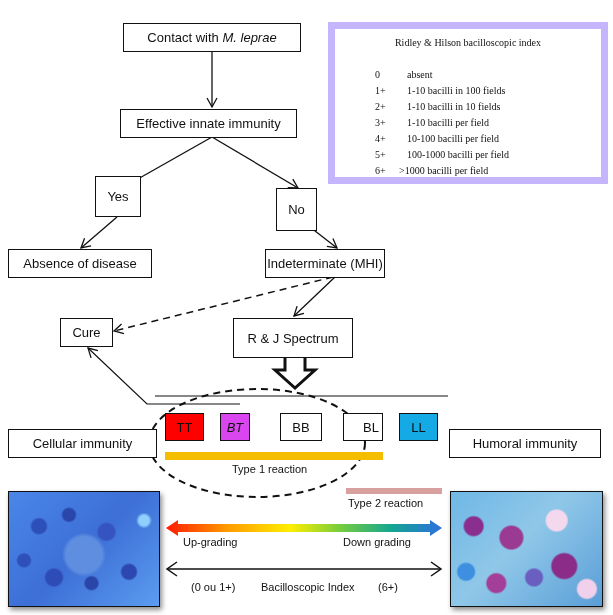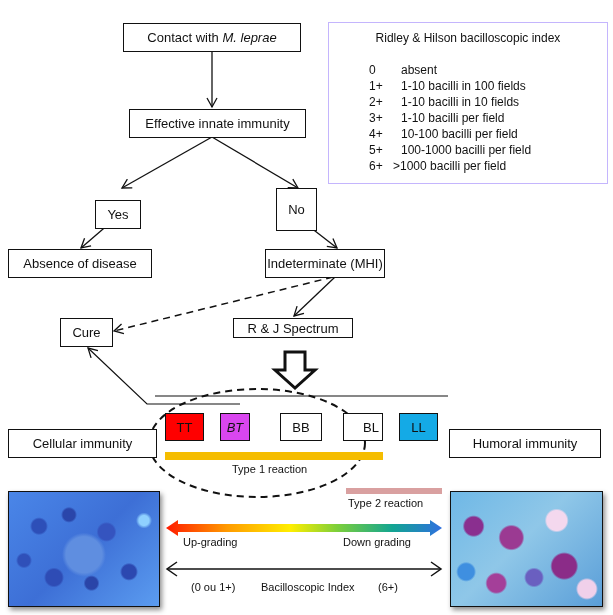--- a/index.html
+++ b/index.html
@@ -3,21 +3,21 @@
 <meta charset="utf-8">
 <style>
   html, body { margin:0; padding:0; background:#ffffff; }
   body { width:613px; height:615px; position:relative; overflow:hidden;
          font-family:"Liberation Sans", sans-serif; color:#111; }
   .box { position:absolute; border:1px solid #111; background:#fff;
          display:flex; align-items:center; justify-content:center;
          font-size:13px; box-sizing:border-box; white-space:nowrap; }
   svg.lines { position:absolute; left:0; top:0; }
   .legend { position:absolute; left:328px; top:22px; width:280px; height:162px;
-            border:1px solid #c4b5fd; box-sizing:border-box; font-size:12px; }
+            border:7px solid #c4b5fd; box-sizing:border-box; font-size:10px;font-family:Liberation Serif, serif; }
   .legend-title { position:absolute; left:0; width:100%; top:8px; text-align:center; }
   .legend-row { position:absolute; left:40px; height:16px; }
   .legend-row .lvl { position:absolute; left:0; }
   .legend-row .desc { position:absolute; left:32px; white-space:nowrap; }
   .spec { position:absolute; top:413px; height:28px; border:1px solid #111;
           box-sizing:border-box; font-size:13px; display:flex; align-items:center; justify-content:center; }
   .txt { position:absolute; font-size:11px; white-space:nowrap; }
   .micro { position:absolute; border:1px solid #111; box-shadow:2px 3px 5px rgba(0,0,0,0.45); }
 </style>
 </head>
@@ -55,39 +55,39 @@
   <path d="M166,528 L178,520 L178,524 L430,524 L430,520 L442,528 L430,536 L430,532 L178,532 L178,536 Z" fill="url(#grad)"></path>
   <line x1="167" y1="569" x2="441" y2="569" stroke="#111" stroke-width="1.5"></line>
   <path d="M177,562 L167,569 L177,576" fill="none" stroke="#111" stroke-width="1.5"></path>
   <path d="M431,562 L441,569 L431,576" fill="none" stroke="#111" stroke-width="1.5"></path>
 </svg>
 
 <div class="box" style="left:123px;top:23px;width:178px;height:29px;">
   <span style="white-space:pre;">Contact with </span>
   <i>M. leprae</i>
 </div>
-<div class="box" style="left:129px;top:109px;width:177px;height:29px;">
+<div class="box" style="left:120px;top:109px;width:177px;height:29px;">
   <span>Effective innate immunity</span>
 </div>
-<div class="box" style="left:95px;top:200px;width:46px;height:29px;">
+<div class="box" style="left:95px;top:176px;width:46px;height:41px;">
   <span>Yes</span>
 </div>
 <div class="box" style="left:276px;top:188px;width:41px;height:43px;">
   <span>No</span>
 </div>
 <div class="box" style="left:8px;top:249px;width:144px;height:29px;">
   <span>Absence of disease</span>
 </div>
 <div class="box" style="left:265px;top:249px;width:120px;height:29px;">
   <span>Indeterminate (MHI)</span>
 </div>
 <div class="box" style="left:60px;top:318px;width:53px;height:29px;">
   <span>Cure</span>
 </div>
-<div class="box" style="left:233px;top:318px;width:120px;height:20px;">
+<div class="box" style="left:233px;top:318px;width:120px;height:40px;">
   <span>R &amp; J Spectrum</span>
 </div>
 
 <div class="legend">
   <div class="legend-title">Ridley &amp; Hilson bacilloscopic index</div>
   <div class="legend-row" style="top:40px;">
       <span class="lvl">0</span>
       <span class="desc">absent</span>
     </div>
   <div class="legend-row" style="top:56px;">

